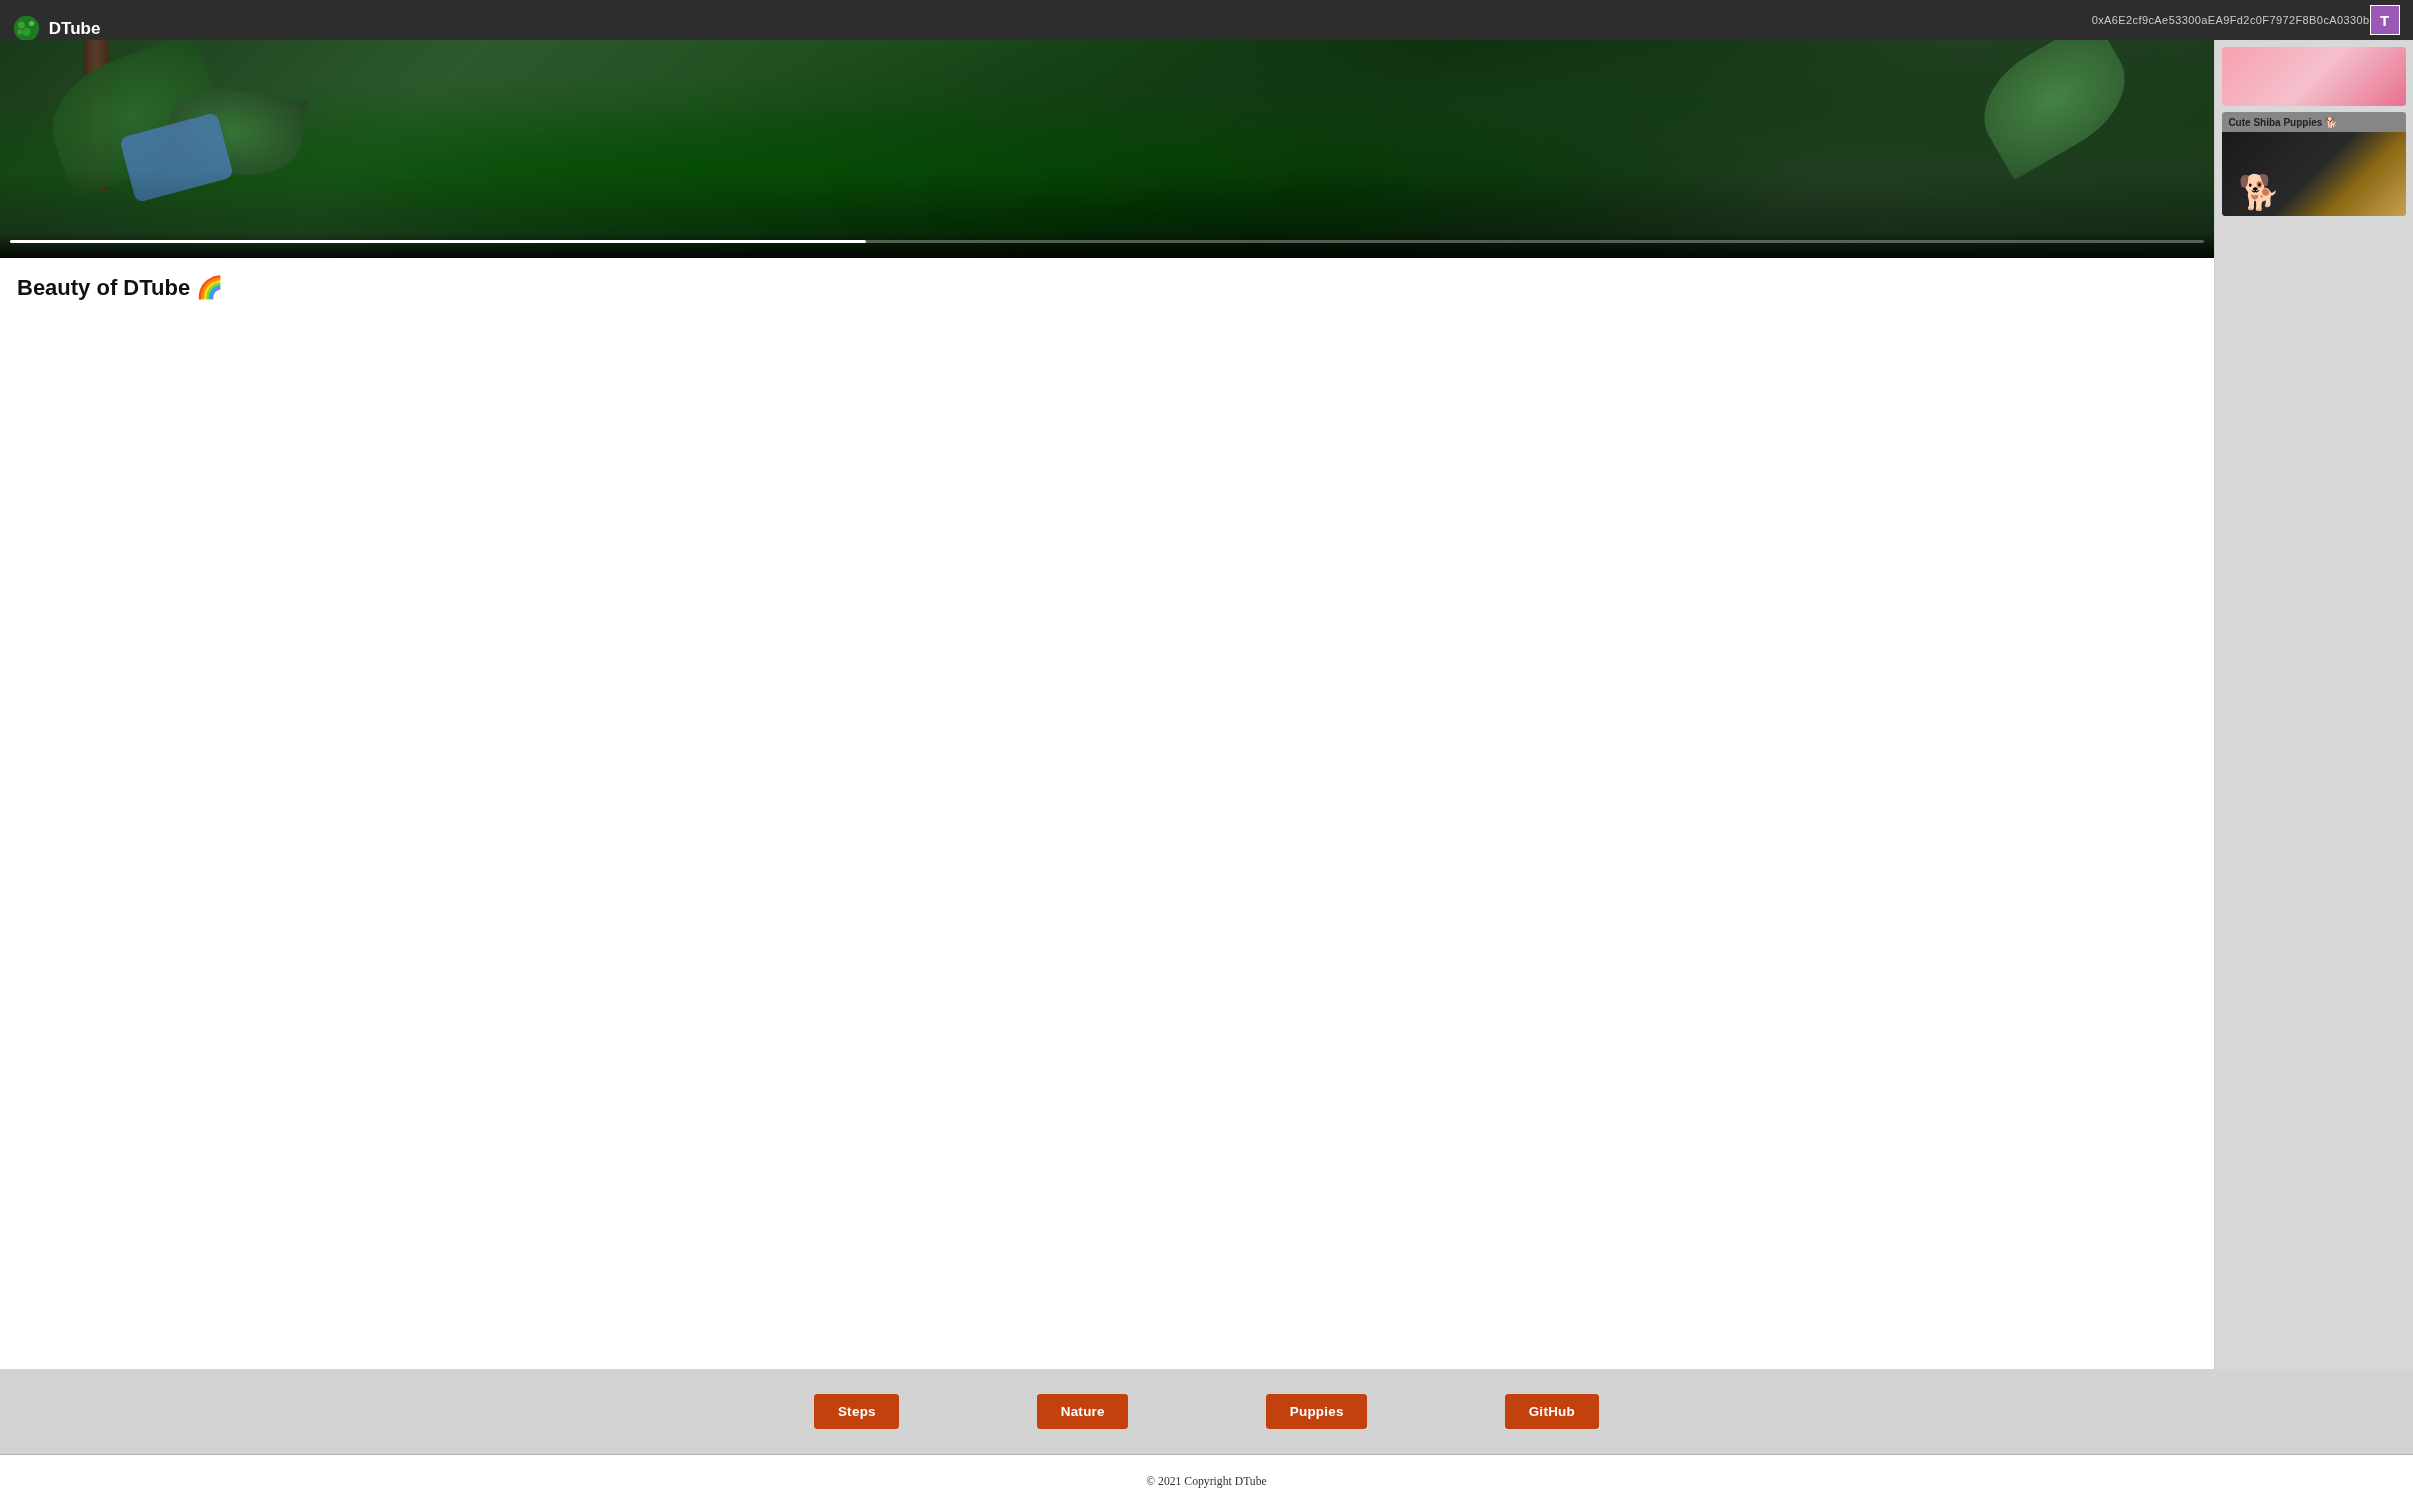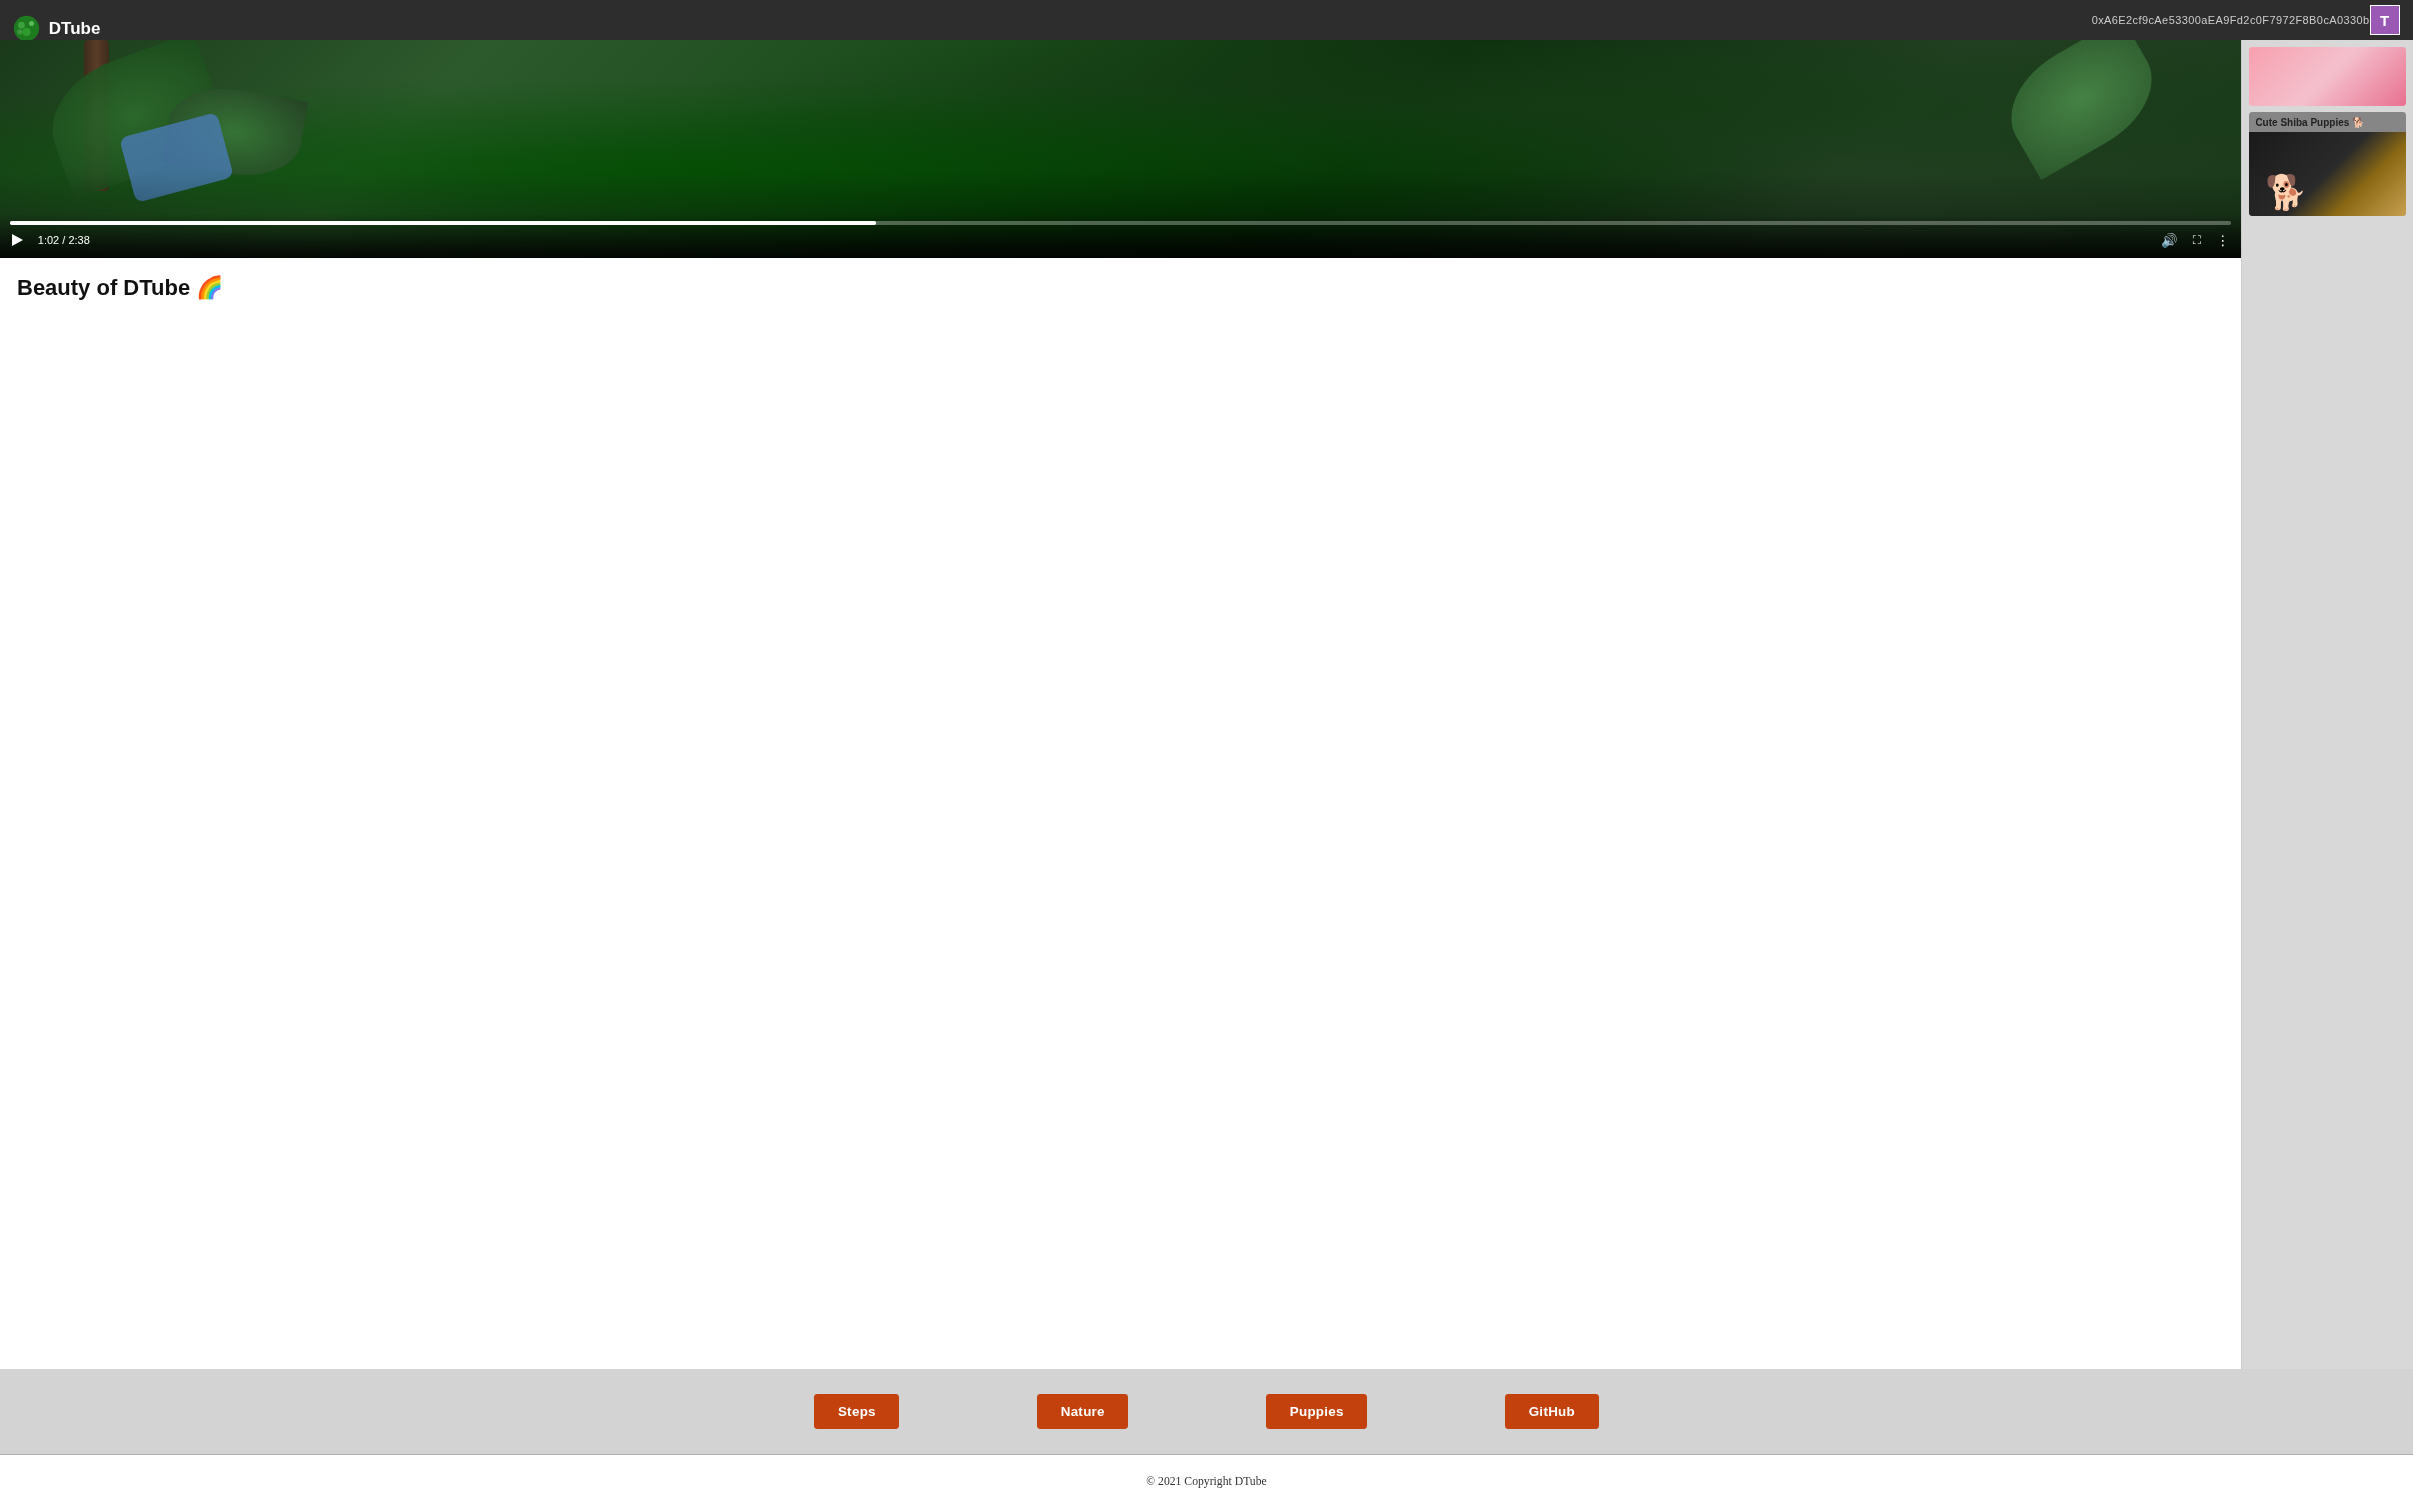--- a/index.html
+++ b/index.html
@@ -259,21 +259,21 @@
     
     .video-title {
       padding: 17px 17px 8.4px 17px;
       font-size: 22px;
       font-weight: bold;
       color: #111;
     }
 
     
     .sidebar {
-      width: 172px;
+      width: 199px;
       background: #d8d8d8;
       border-left: 0.8px solid #ccc;
       flex-shrink: 0;
       padding: 6.7px;
       display: flex;
       flex-direction: column;
       gap: 6.7px;
     }
 
     .sidebar-card {
@@ -392,43 +392,20 @@
         <div class="leaf-1"></div>
         <div class="leaf-2"></div>
         <div class="leaf-3"></div>
         <div class="blue-cloth"></div>
       </div>
 
       <div class="video-controls">
         <div class="progress-bar-container">
           <div class="progress-bar-fill"></div>
         </div>
-        <div class="controls-row">
-          <div class="controls-left">
-            <button class="ctrl-btn">
-              <div class="play-icon"></div>
-            </button>
-            <span class="time-display">
-              <span>1:02</span>
-              <span> / </span>
-              <span>2:38</span>
-            </span>
-          </div>
-          <div class="controls-right">
-            <button class="ctrl-btn">
-              <span class="volume-icon">🔊</span>
-            </button>
-            <button class="ctrl-btn">
-              <span class="fullscreen-icon">⛶</span>
-            </button>
-            <button class="ctrl-btn">
-              <span class="more-icon">⋮</span>
-            </button>
-          </div>
-        </div>
       </div>
     </div>
 
     <h1 class="video-title">Beauty of DTube 🌈</h1>
 
   </div>
 
   <div class="sidebar">
 
     <div class="sidebar-card">

